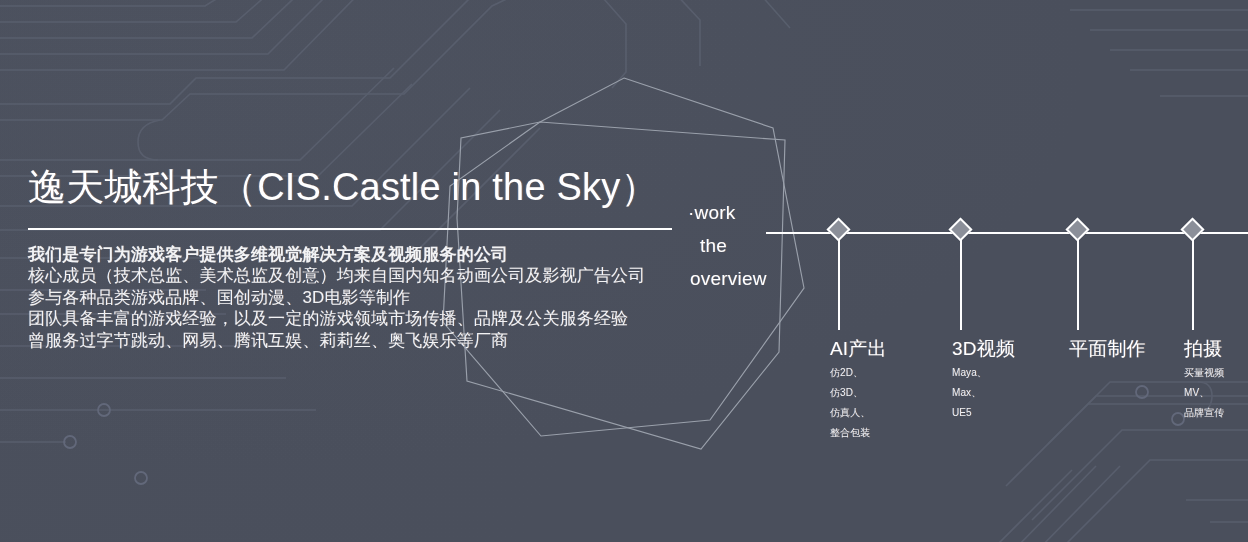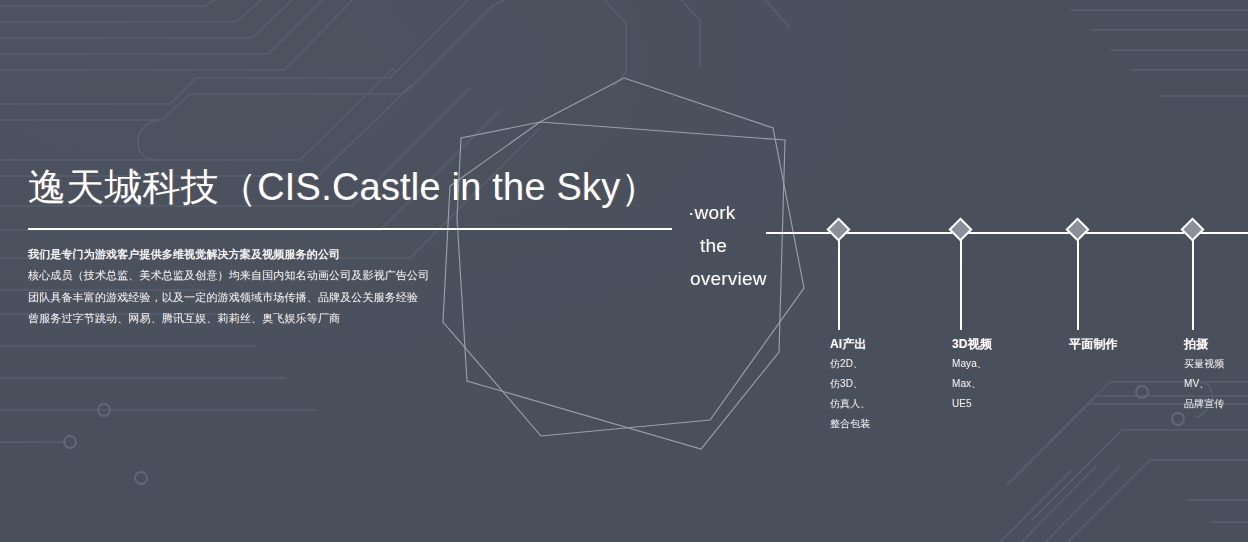--- a/index.html
+++ b/index.html
@@ -68,21 +68,21 @@
     margin: 19px 0 0 0;
   }
 
   .intro-list {
     margin: 14px 0 0 0;
     padding: 0;
     list-style: none;
   }
   .intro-list li {
     color: #f2f3f5;
-    font-size: 11px;
+    font-size: 17px;
     line-height: 21.5px;
     letter-spacing: 0.15px;
     white-space: nowrap;
     text-shadow: 0.7px 0 0 rgba(255,150,60,0.22), -0.7px 0 0 rgba(80,160,255,0.22);
   }
   .intro-list li.emphasis {
     font-weight: 700;
   }
 
   
@@ -143,22 +143,22 @@
     background: #ffffff;
   }
   .milestone-body {
     position: absolute;
     top: 336px;
     left: 0;
     width: 120px;
   }
   .milestone-heading {
     margin: 0 0 1px 0;
-    font-size: 12px;
-    font-weight: 700;
+    font-size: 19px;
+    font-weight: 400;
     color: #ffffff;
     white-space: nowrap;
     letter-spacing: 0.2px;
     text-shadow: 0.8px 0 0 rgba(255,150,60,0.28), -0.8px 0 0 rgba(80,160,255,0.28);
   }
   .milestone-items {
     margin: 0;
     padding: 0;
     list-style: none;
   }
@@ -232,20 +232,21 @@
     <polygon fill="none" stroke="#9aa0ab" stroke-width="1.15" points="624,78 773,128 804,288 710,420 541,436 443,322 450,186 540,122"></polygon>
     <polygon fill="none" stroke="#9aa0ab" stroke-width="1.15" points="540,122 785,140 779,352 701,449 467,381 457,218 461,138"></polygon>
   </svg>
 
   <div class="left-block">
     <h1 class="company-title">逸天城科技（CIS.Castle in the Sky）</h1>
     <div class="title-rule"></div>
     <ul class="intro-list">
       <li class="emphasis">我们是专门为游戏客户提供多维视觉解决方案及视频服务的公司</li>
       <li>核心成员（技术总监、美术总监及创意）均来自国内知名动画公司及影视广告公司</li>
+      <li>参与各种品类游戏品牌、国创动漫、3D电影等制作</li>
       <li>团队具备丰富的游戏经验，以及一定的游戏领域市场传播、品牌及公关服务经验</li>
       <li>曾服务过字节跳动、网易、腾讯互娱、莉莉丝、奥飞娱乐等厂商</li>
     </ul>
   </div>
 
   <div class="overview-words">
     <span class="ow-1">·work</span>
     <span class="ow-2">the</span>
     <span class="ow-3">overview</span>
   </div>

